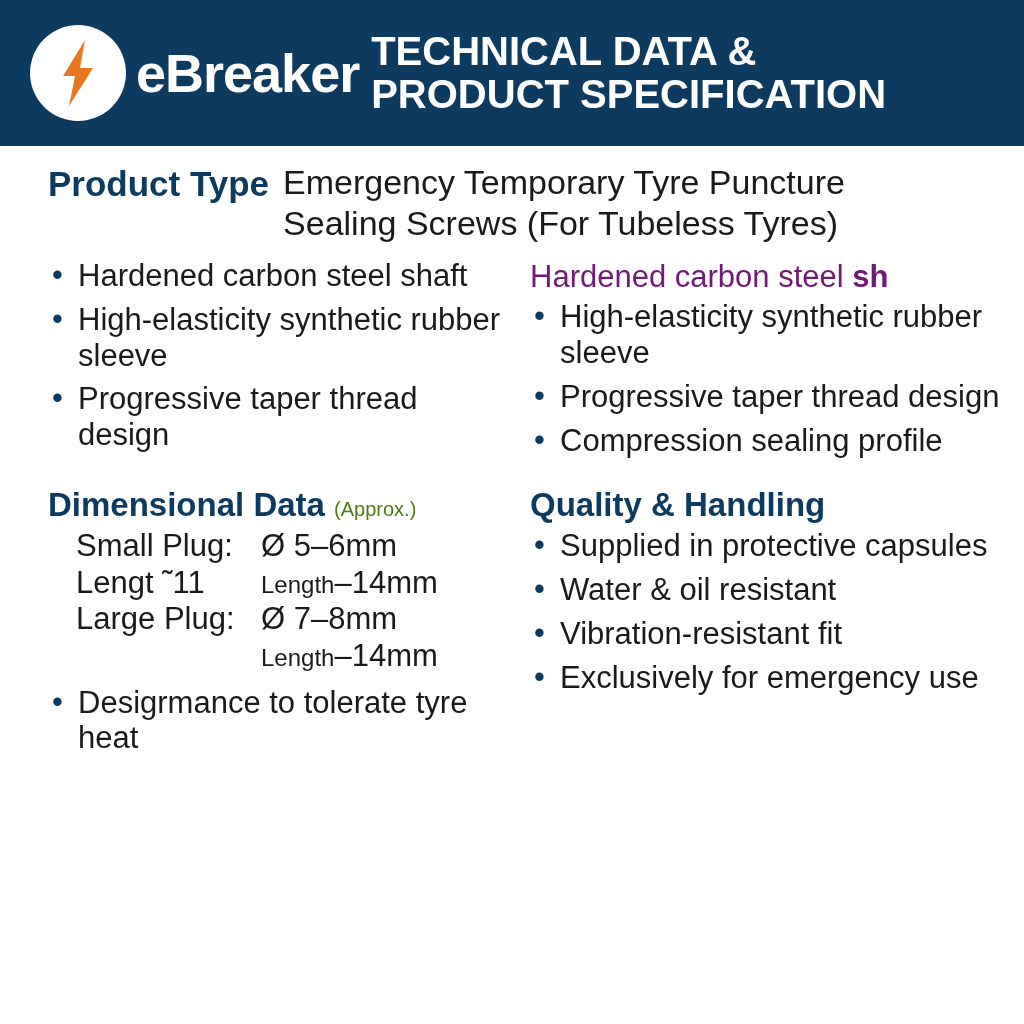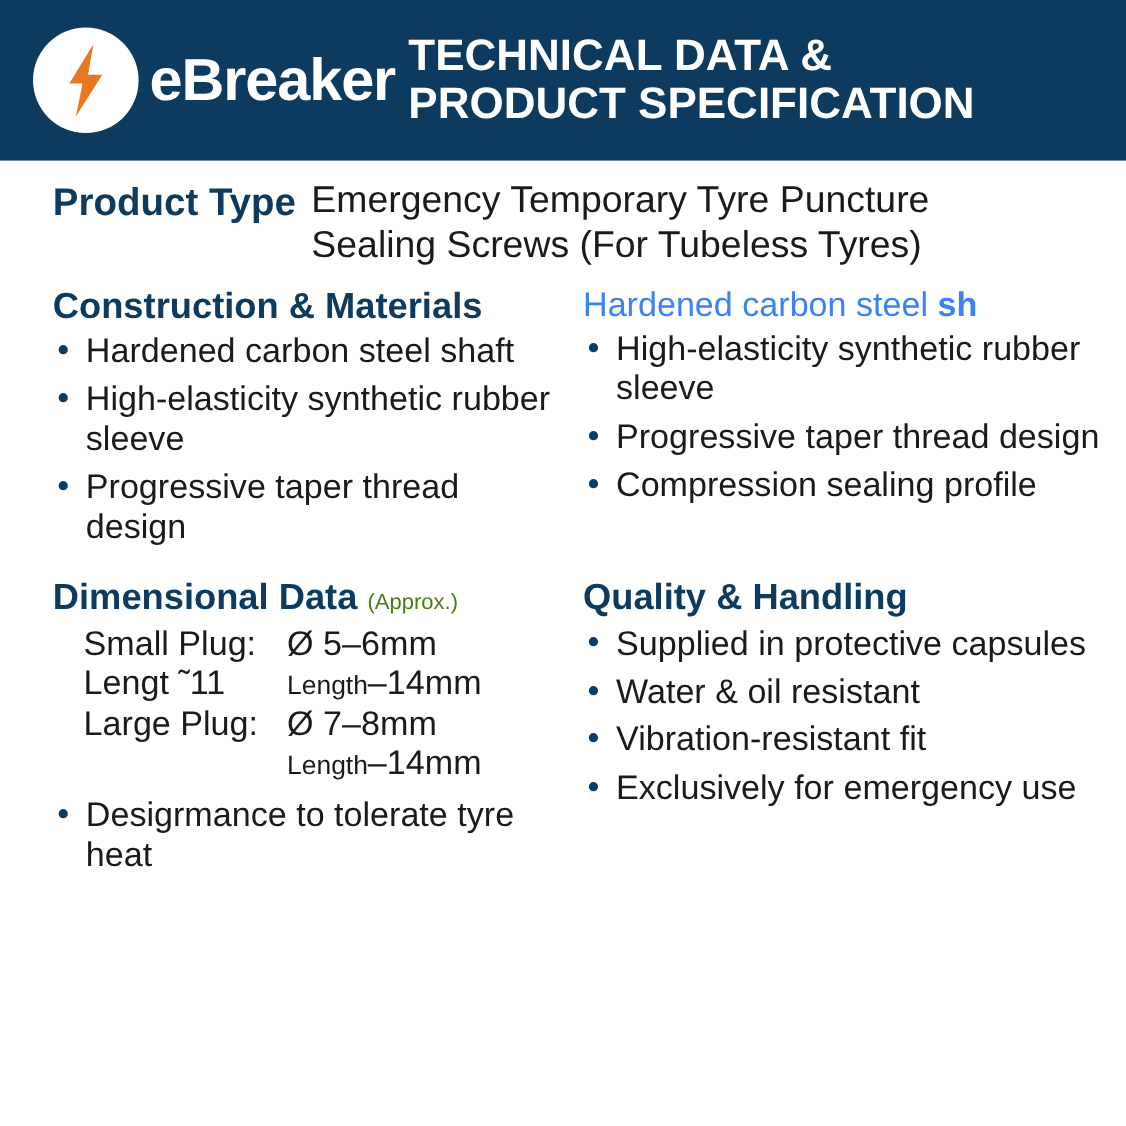--- a/index.html
+++ b/index.html
@@ -104,21 +104,21 @@
     line-height: 1.2;
     margin-bottom: 4px;
   }
   .sec-head .approx {
     font-size: 20px;
     font-weight: normal;
     color: #4d7c0f;
   }
   .plain-line {
     font-size: 31px;
-    color: #3b82f6;
+    color: #701a75;
     line-height: 1.2;
     margin-bottom: 4px;
   }
   .plain-line b { font-weight: bold; }
 
   ul.bullets { list-style: none; }
   ul.bullets li {
     position: relative;
     font-size: 31px;
     color: #1a1a1a;
@@ -193,21 +193,20 @@
       <div class="label">Product Type</div>
       <div class="value">
         <div>Emergency Temporary Tyre Puncture</div>
         <div>Sealing Screws (For Tubeless Tyres)</div>
       </div>
     </div>
 
     <div class="cols">
 
       <div class="col col-left">
-        <div class="sec-head">Construction &amp; Materials</div>
         <ul class="bullets">
           <li>Hardened carbon steel shaft</li>
           <li>High-elasticity synthetic rubber sleeve</li>
           <li>Progressive taper thread design</li>
         </ul>
       </div>
 
       <div class="col col-right">
         <div class="plain-line"><span>Hardened carbon steel </span><b>sh</b></div>
         <ul class="bullets">

